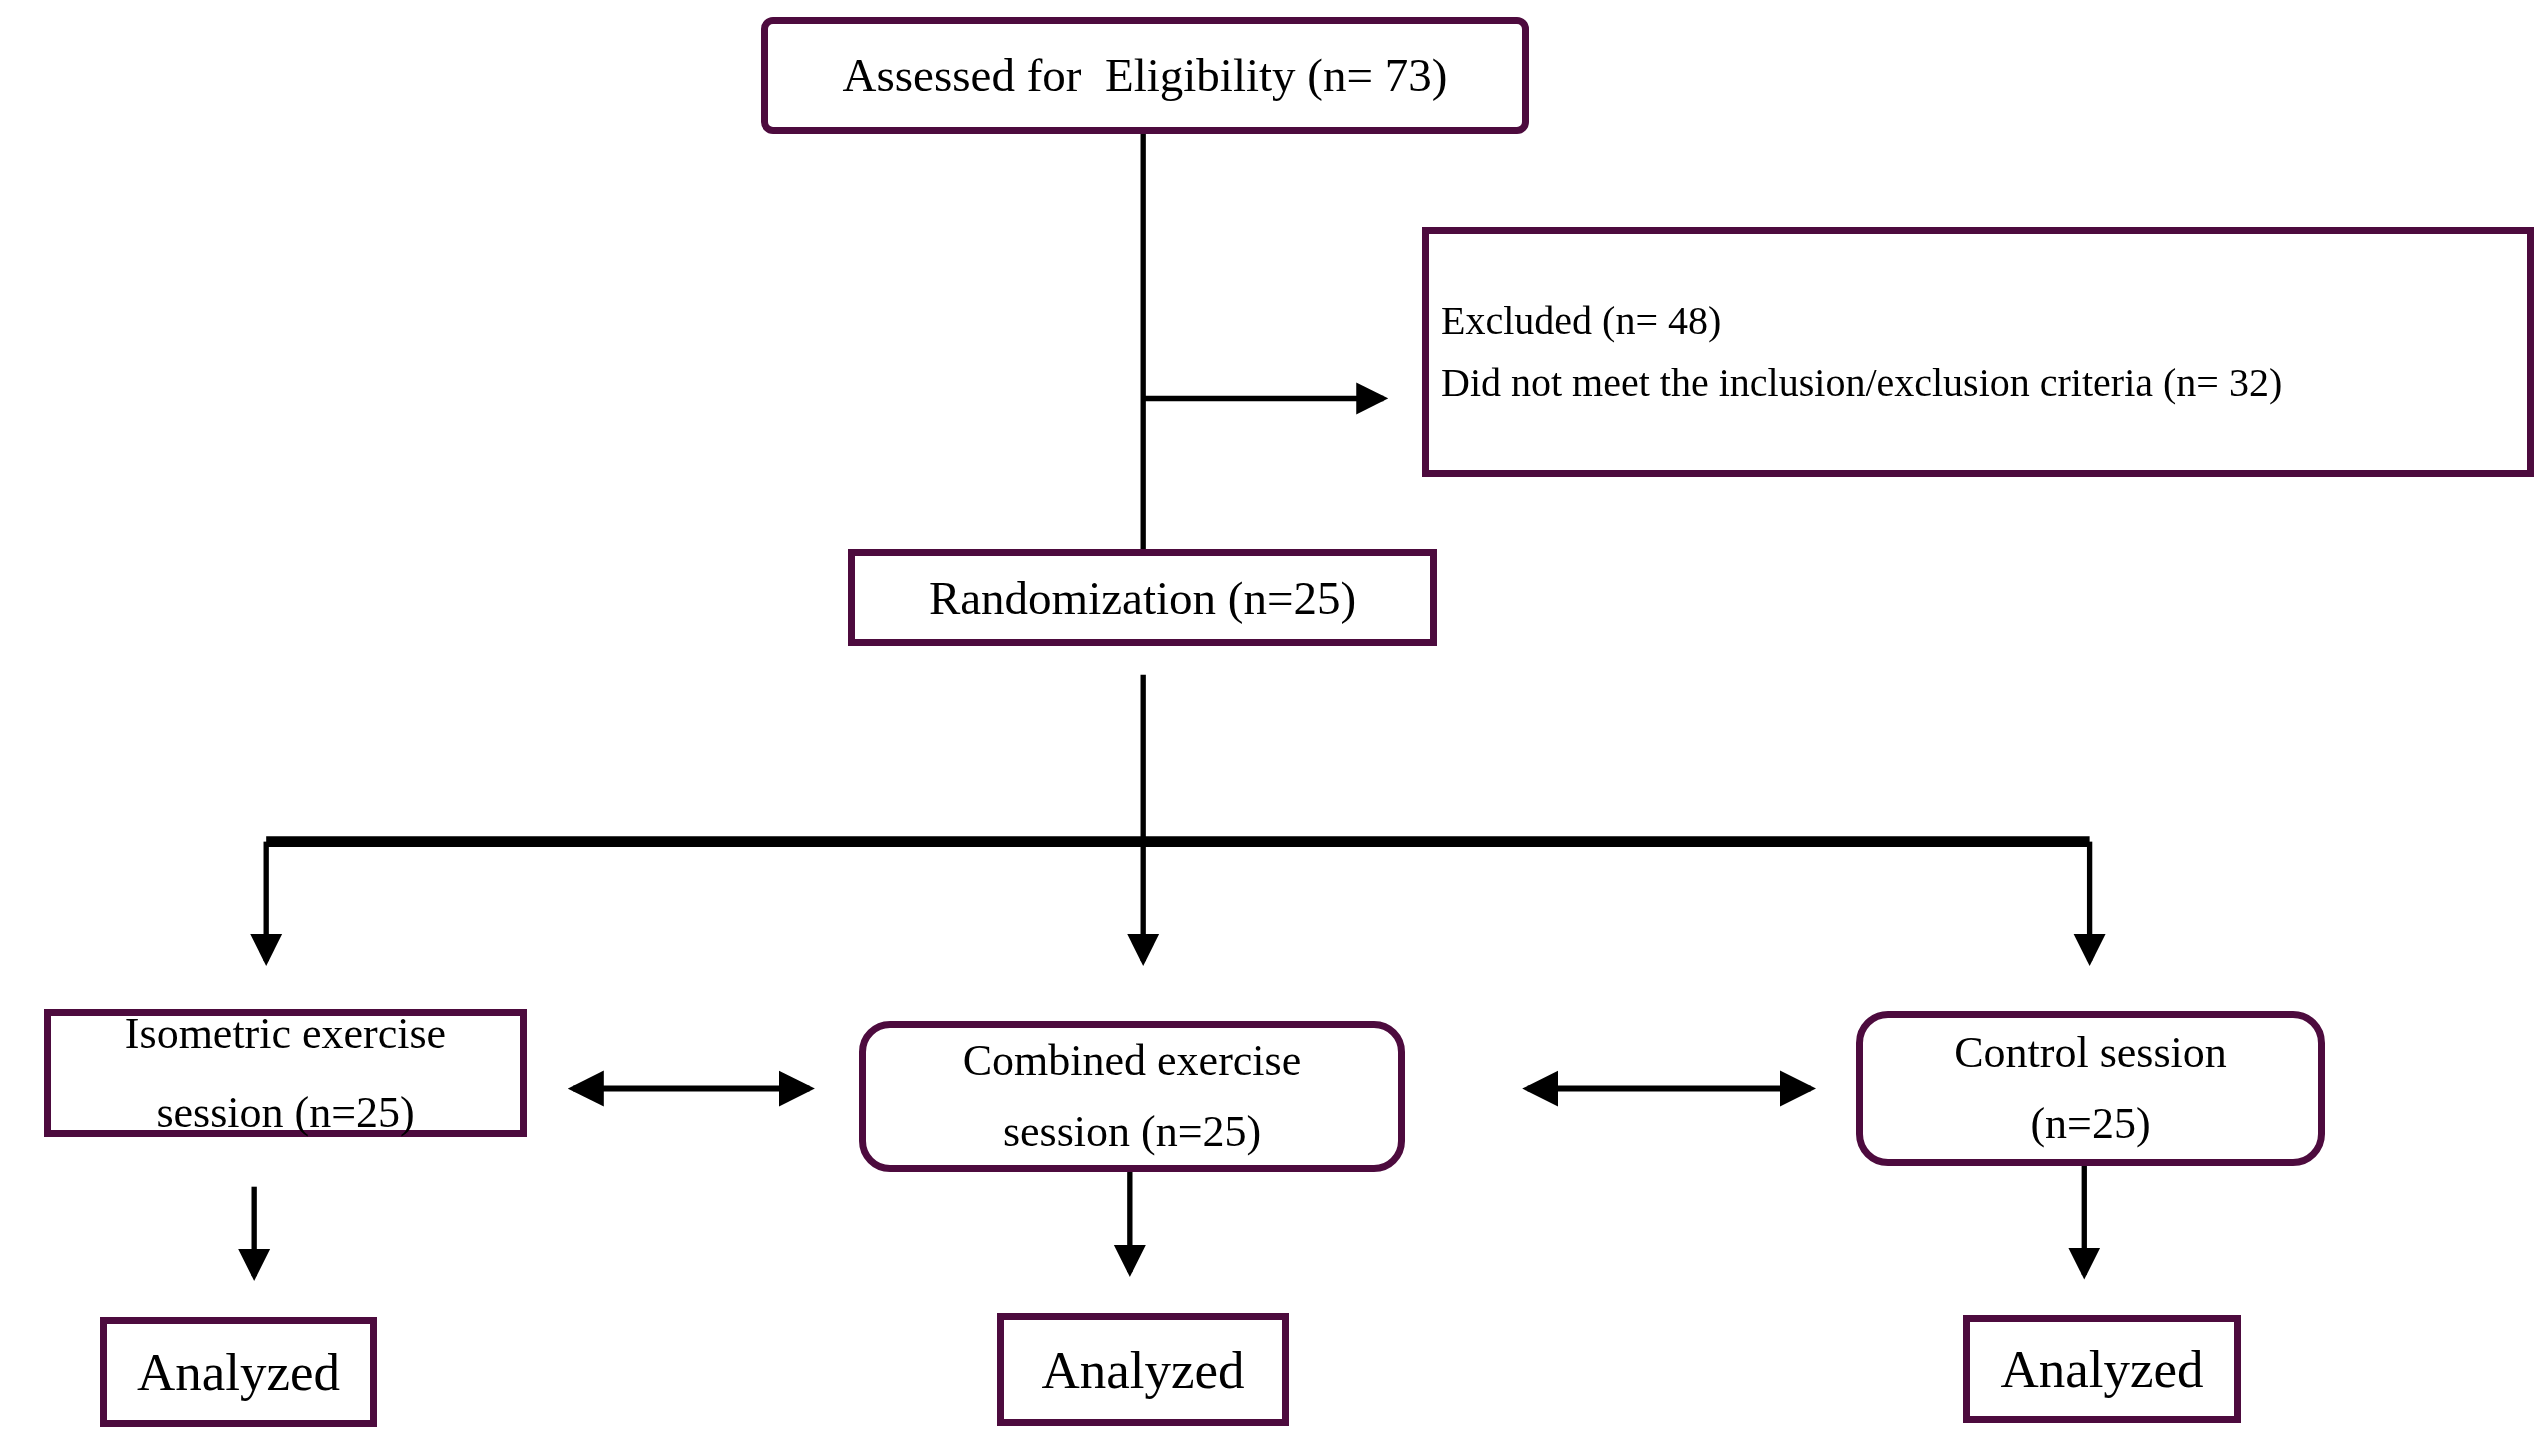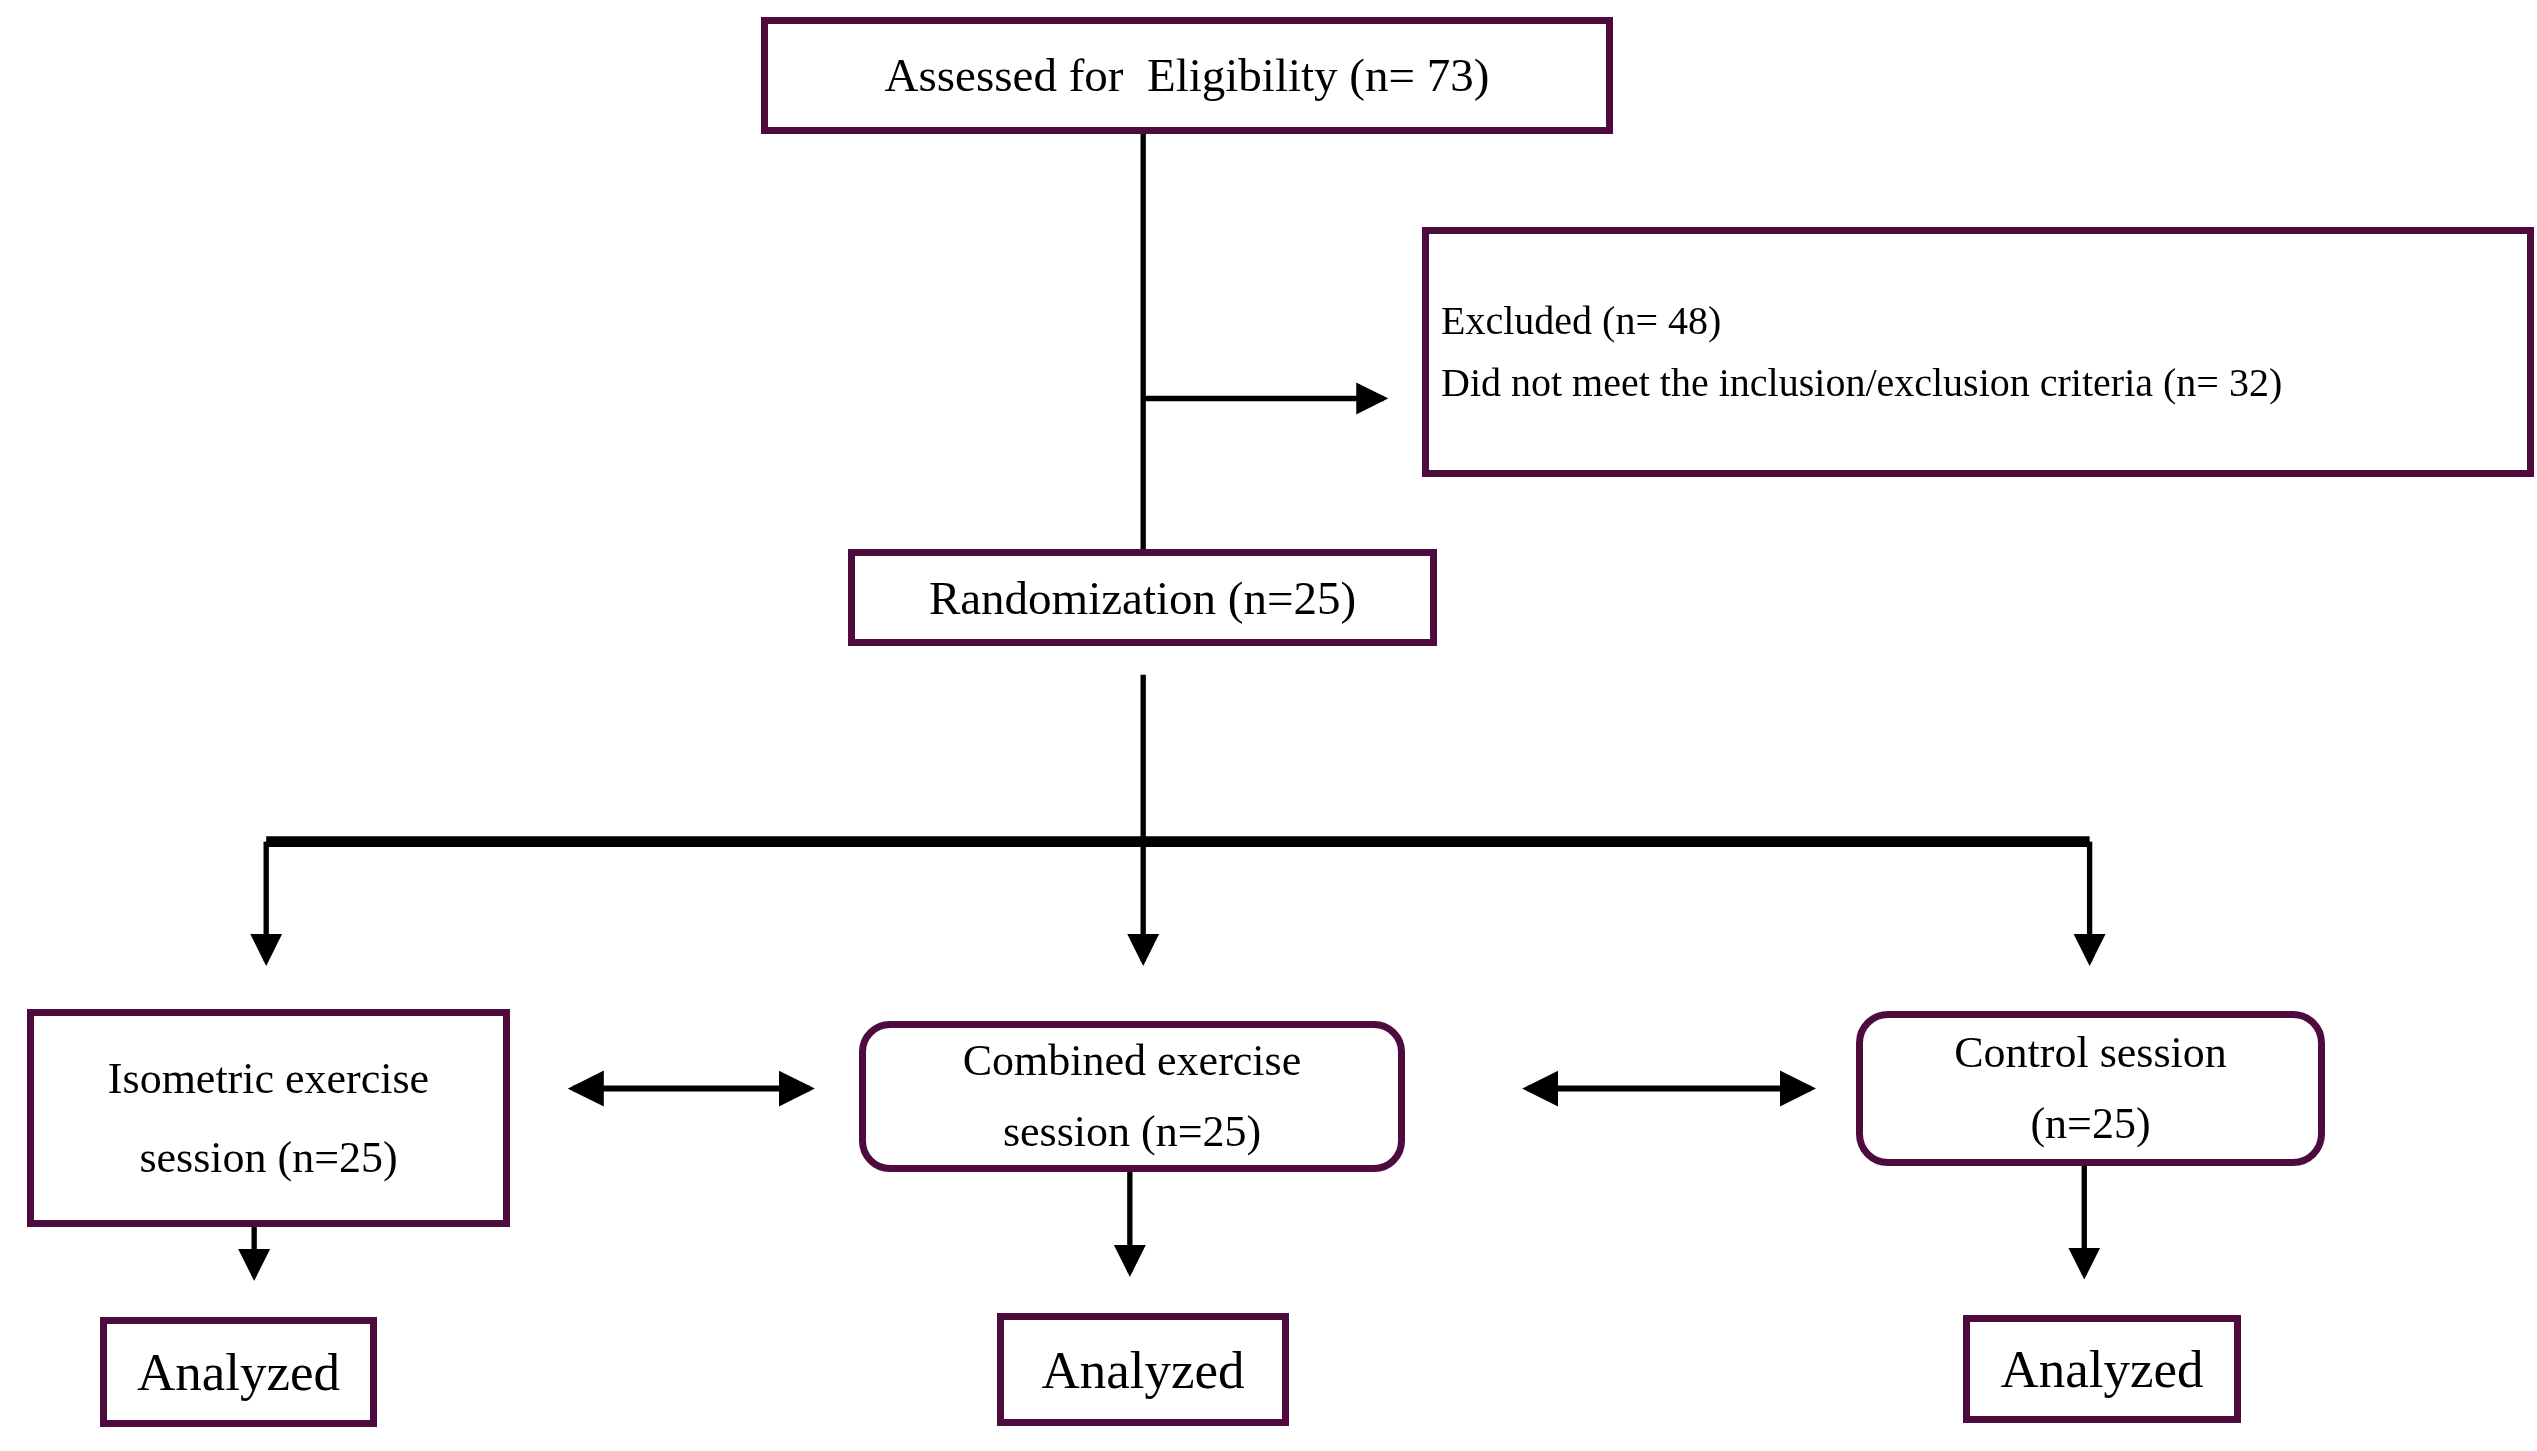--- a/index.html
+++ b/index.html
@@ -42,25 +42,25 @@
     display: flex;
     flex-direction: column;
     align-items: center;
     justify-content: center;
     text-align: center;
   }
   .box .line {
     display: block;
     white-space: pre;
   }
-  .box-assessed    { left: 761px; top: 16.7px;   width: 852px; height: 117px; font-size: 47px; }
+  .box-assessed    { left: 761px; top: 16.7px;   width: 768px; height: 117px; font-size: 47px; border-radius: 12px; }
   .box-excluded    { left: 1422px; top: 227px;  width: 1112px; height: 250px; font-size: 40px;
                      align-items: flex-start; text-align: left; padding: 0 12px; line-height: 1.55; }
   .box-random      { left: 848px; top: 549px;  width: 589px;  height: 97px; font-size: 47px; font-family: Liberation Serif, serif; }
-  .box-isometric   { left: 27px;   top: 1009px; width: 483px;  height: 218px; font-size: 44px; line-height: 1.8; }
+  .box-isometric   { left: 44px;   top: 1009px; width: 483px;  height: 128px; font-size: 44px; line-height: 1.8; }
   .box-combined    { left: 859px; top: 1021px; width: 546px;  height: 151px; font-size: 44px; line-height: 1.6; border-radius: 31px; }
   .box-control     { left: 1856px; top: 1011px; width: 469px;  height: 155px; font-size: 44px; line-height: 1.6; border-radius: 32px; }
   .box-analyzed-a  { left: 100px;  top: 1317px; width: 277px;  height: 110px; font-size: 53px; }
   .box-analyzed-b  { left: 997px; top: 1313px; width: 292px;  height: 113px; font-size: 53px; }
   .box-analyzed-c  { left: 1963px; top: 1315px; width: 278px;  height: 108px; font-size: 53px; }
 </style>
 </head>
 <body>
 
 <div class="canvas">

